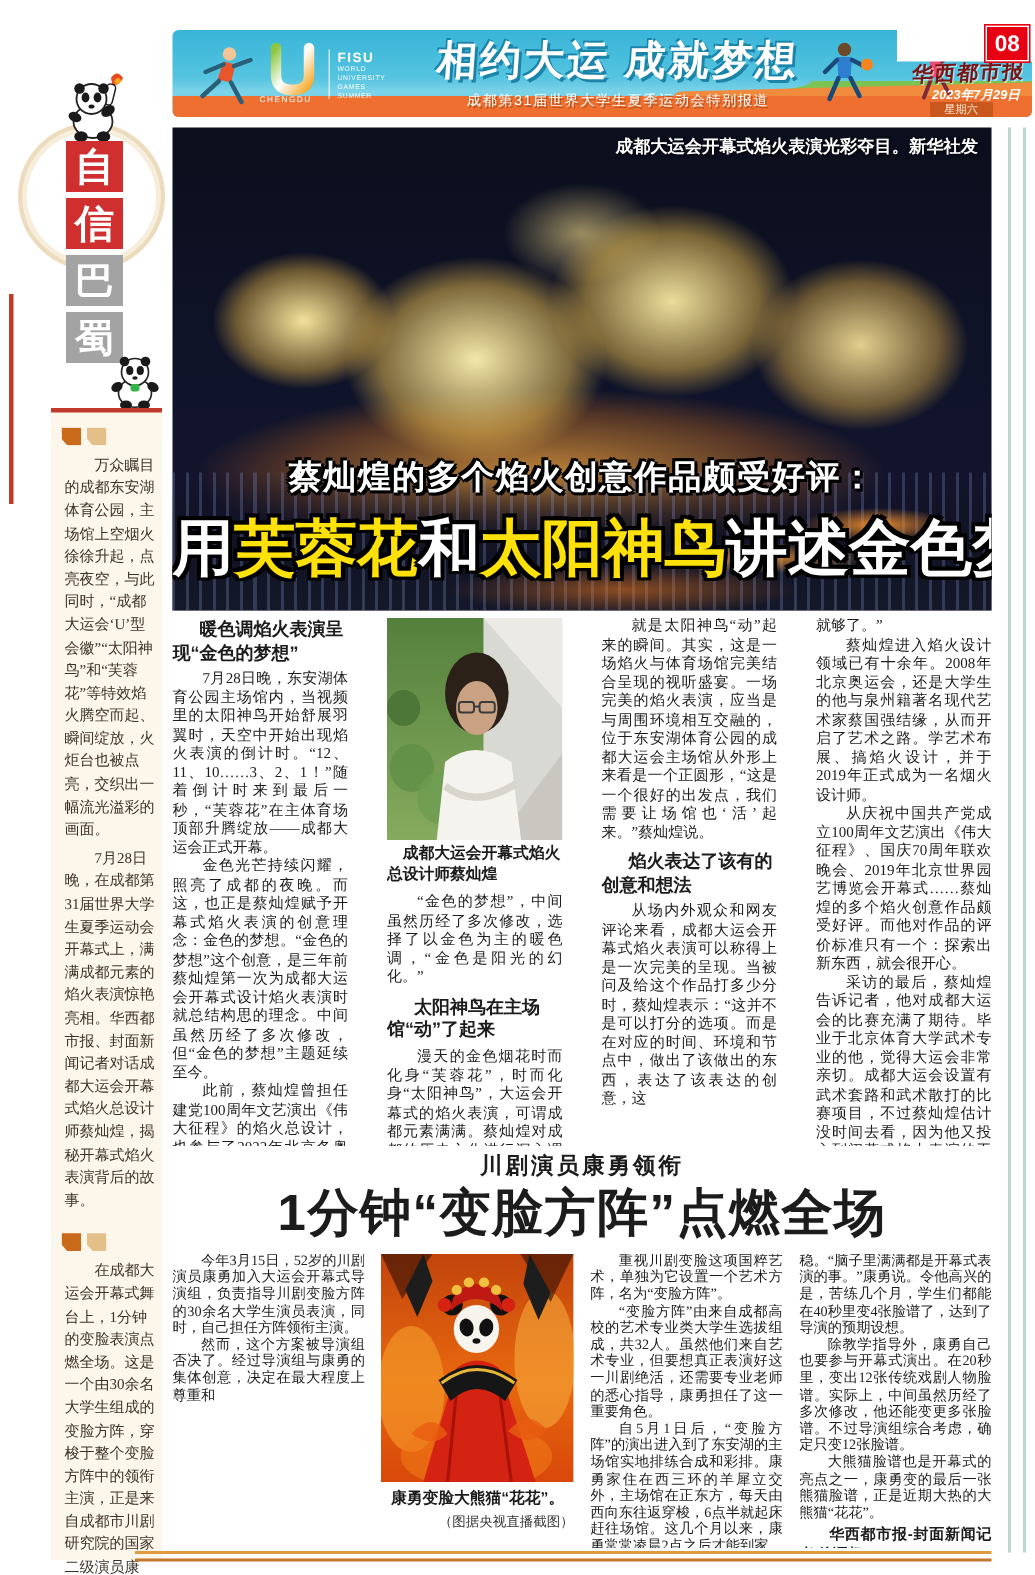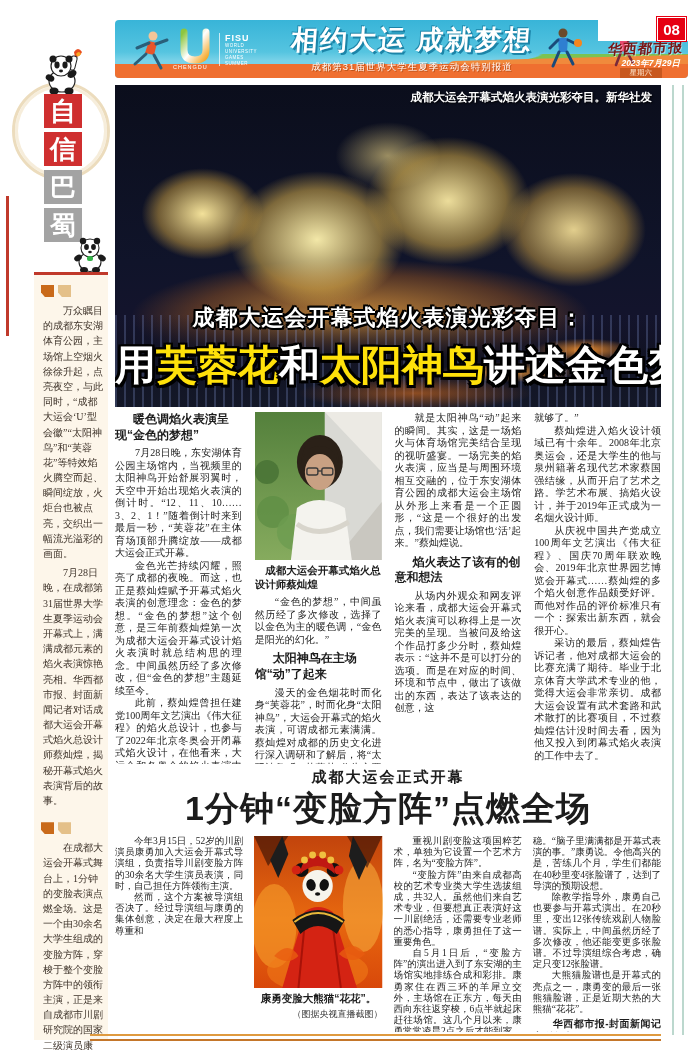--- a/index.html
+++ b/index.html
@@ -79,28 +79,28 @@
        text-shadow:1px 1px 2px #000;}
   .hl-kicker{position:absolute;left:0;bottom:74px;width:100%;text-align:center;color:#fff;
        font-size:22px;font-weight:bold;font-family:"Liberation Sans",sans-serif;letter-spacing:1px;
        text-shadow:2px 0 #000,-2px 0 #000,0 2px #000,0 -2px #000,2px 2px #000,-2px -2px #000;}
   .hl-main{position:absolute;left:0;bottom:14px;width:100%;text-align:center;color:#fff;
        font-size:41px;font-weight:bold;font-family:"Liberation Sans",sans-serif;letter-spacing:0px;
        text-shadow:2.5px 0 #000,-2.5px 0 #000,0 2.5px #000,0 -2.5px #000,2.5px 2.5px #000,
                    -2.5px -2.5px #000,2.5px -2.5px #000,-2.5px 2.5px #000;white-space:nowrap;}
   .hl-main .yl{color:#ffe10a;}
   
-  .top-article{position:absolute;left:115px;top:412px;width:546px;height:352px;display:flex;gap:13px;}
+  .top-article{position:absolute;left:115px;top:412px;width:546px;height:352px;display:flex;gap:26px;}
   .col{flex:1;overflow:hidden;}
   .para{font-size:10px;line-height:1.25;text-indent:2em;margin:0;text-align:justify;}
   .subhead{font-size:12px;font-weight:bold;line-height:1.3;margin:5px 0 4px 0;text-indent:1.5em;
        font-family:"Liberation Sans",sans-serif;}
   .subhead.first{margin-top:0;}
   .pcaption{font-size:10.5px;font-weight:bold;line-height:1.35;margin:3px 0 5px 0;text-indent:1em;
-       font-family:Liberation Sans, sans-serif;}
+       font-family:Liberation Mono, monospace;}
   .credit{font-size:10px;font-weight:bold;line-height:1.3;text-indent:2em;margin-top:2px;
        font-family:"Liberation Sans",sans-serif;text-align:justify;}
   .portrait{width:100%;height:148px;display:block;}
   
   .bottom-kicker{position:absolute;left:115px;top:768px;width:546px;text-align:center;font-size:15px;
        font-weight:bold;font-family:"Liberation Sans",sans-serif;letter-spacing:2px;}
   .bottom-headline{position:absolute;left:115px;top:786px;width:546px;text-align:center;font-size:34px;
        font-weight:bold;font-family:"Liberation Sans",sans-serif;letter-spacing:1px;white-space:nowrap;}
   .bottom-cols{position:absolute;left:115px;top:836px;width:546px;height:196px;display:flex;gap:11px;}
   .bottom-cols .para{font-size:9.5px;line-height:1.18;}
@@ -220,21 +220,21 @@
     <div class="bdate">2023年7月29日</div>
     <div class="bweek">星期六</div>
   </div>
   <div class="pagenum-strip">
     <div class="pagenum">08</div>
   </div>
 
   <div class="photo-main">
     <div class="city"></div>
     <div class="photo-caption">成都大运会开幕式焰火表演光彩夺目。新华社发</div>
-    <div class="hl-kicker">成都大运会开幕式焰火表演光彩夺目：</div>
+    <div class="hl-kicker">蔡灿煌的多个焰火创意作品颇受好评：</div>
     <div class="hl-main"><span>用</span><span class="yl">芙蓉花</span><span>和</span><span class="yl">太阳神鸟</span><span>讲述金色梦想</span></div>
   </div>
 
   <div class="top-article">
     <div class="col">
       <div class="subhead first">暖色调焰火表演呈现“金色的梦想”</div>
       <p class="para">7月28日晚，东安湖体育公园主场馆内，当视频里的太阳神鸟开始舒展羽翼时，天空中开始出现焰火表演的倒计时。“12、11、10……3、2、1！”随着倒计时来到最后一秒，“芙蓉花”在主体育场顶部升腾绽放——成都大运会正式开幕。</p>
       <p class="para">金色光芒持续闪耀，照亮了成都的夜晚。而这，也正是蔡灿煌赋予开幕式焰火表演的创意理念：金色的梦想。“金色的梦想”这个创意，是三年前蔡灿煌第一次为成都大运会开幕式设计焰火表演时就总结构思的理念。中间虽然历经了多次修改，但“金色的梦想”主题延续至今。</p>
       <p class="para">此前，蔡灿煌曾担任建党100周年文艺演出《伟大征程》的焰火总设计，也参与了2022年北京冬奥会开闭幕式焰火设计，在他看来，大运会和冬奥会的焰火表演中要表达的理念不同，“冬奥会整体是浪漫、冷静的氛围，大运会要展现的则是大学生活力和青春的绽放，更加阳光。”为了凸显</p>
     </div>
@@ -275,21 +275,21 @@
     </div>
     <div class="col">
       <p class="para" style="text-indent:0;">就够了。”</p>
       <p class="para">蔡灿煌进入焰火设计领域已有十余年。2008年北京奥运会，还是大学生的他与泉州籍著名现代艺术家蔡国强结缘，从而开启了艺术之路。学艺术布展、搞焰火设计，并于2019年正式成为一名烟火设计师。</p>
       <p class="para">从庆祝中国共产党成立100周年文艺演出《伟大征程》、国庆70周年联欢晚会、2019年北京世界园艺博览会开幕式……蔡灿煌的多个焰火创意作品颇受好评。而他对作品的评价标准只有一个：探索出新东西，就会很开心。</p>
       <p class="para">采访的最后，蔡灿煌告诉记者，他对成都大运会的比赛充满了期待。毕业于北京体育大学武术专业的他，觉得大运会非常亲切。成都大运会设置有武术套路和武术散打的比赛项目，不过蔡灿煌估计没时间去看，因为他又投入到闭幕式焰火表演的工作中去了。</p>
 
     </div>
   </div>
 
-  <div class="bottom-kicker">成都大运会正式开幕</div>
+  <div class="bottom-kicker">川剧演员康勇领衔</div>
   <div class="bottom-headline">1分钟“变脸方阵”点燃全场</div>
   <div class="bottom-cols">
     <div class="col">
       <p class="para">今年3月15日，52岁的川剧演员康勇加入大运会开幕式导演组，负责指导川剧变脸方阵的30余名大学生演员表演，同时，自己担任方阵领衔主演。</p>
       <p class="para">然而，这个方案被导演组否决了。经过导演组与康勇的集体创意，决定在最大程度上尊重和</p>
     </div>
     <div class="col">
       <svg class="bpic" viewBox="0 0 127 152" preserveAspectRatio="none">
         <defs>
           <linearGradient id="fire" x1="0" y1="0" x2="0" y2="1">

